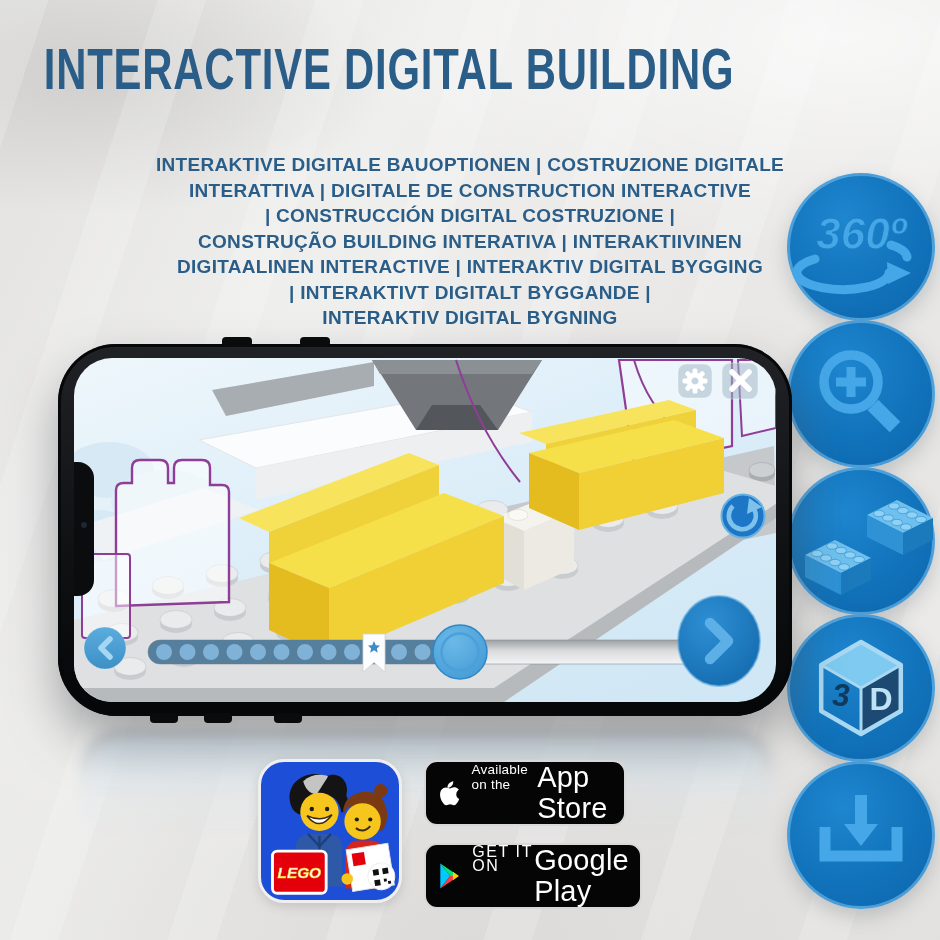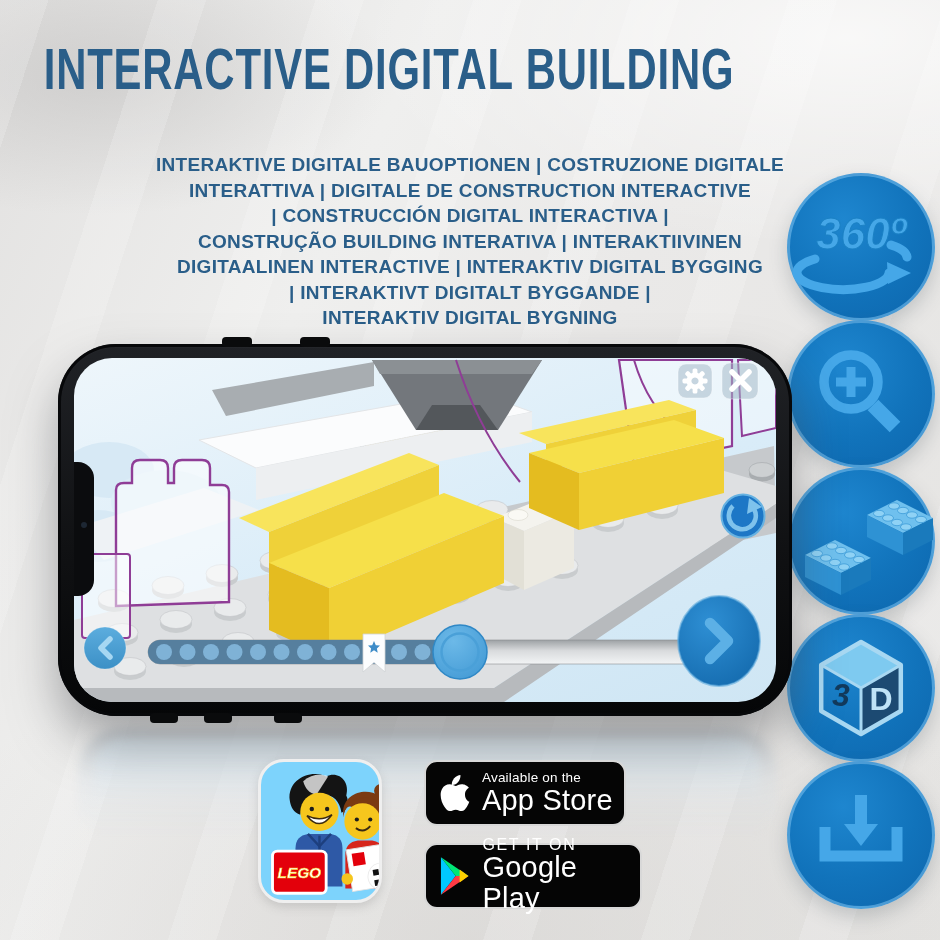--- a/index.html
+++ b/index.html
@@ -33,45 +33,45 @@
        background:linear-gradient(180deg,#202226 0%,#101113 55%,#050607 100%);
        box-shadow:inset 0 0 0 3px #07080a, inset 0 2px 3px rgba(255,255,255,.14), 0 26px 48px rgba(85,88,92,.5);}
   .pbtn{position:absolute;background:#0a0b0c;border-radius:4px;}
   .screen{position:absolute;left:16px;top:14px;width:702px;height:344px;border-radius:38px;overflow:hidden;
        background:linear-gradient(160deg,#eef6fb 0%,#d9ecf8 55%,#cfe6f4 100%);}
   .screen svg{display:block;}
   .notch{position:absolute;left:0;top:104px;width:20px;height:134px;background:#0b0c0e;
        border-radius:0 16px 16px 0;}
   .cam-dot{position:absolute;left:7px;top:60px;width:6px;height:6px;border-radius:50%;background:#1d2733;}
   
-  .lego-app{position:absolute;left:258px;top:759px;width:124px;height:144px;border-radius:26px;
-       background:#7dd3fc;border:3px solid #efefef;box-sizing:border-box;overflow:hidden;
+  .lego-app{position:absolute;left:258px;top:759px;width:144px;height:144px;border-radius:26px;
+       background:#1d4ed8;border:3px solid #efefef;box-sizing:border-box;overflow:hidden;
        box-shadow:0 4px 10px rgba(120,120,120,.25);}
   .badge{position:absolute;left:424px;height:66px;background:#050505;border:2px solid #d8d8d8;
        border-radius:13px;box-sizing:border-box;display:flex;align-items:center;
        padding-left:13px;gap:12px;color:#ffffff;}
-  .badge .tcol{display:flex;flex-direction:column;justify-content:center;}
+  .badge .tcol{display:flex;flex-direction:row;justify-content:center;}
   .badge-apple{top:760px;width:202px;}
   .badge-play{top:843px;width:218px;}
   .tag-sm{font-size:13.5px;line-height:15px;letter-spacing:.2px;}
   .tag-caps{font-size:16px;line-height:14px;letter-spacing:1.6px;}
   .store-lg{font-size:29px;line-height:31px;font-weight:400;letter-spacing:.2px;}
 </style>
 </head>
 <body>
 
 <div class="marble"></div>
 
 <div class="title-wrap">
   <div class="title">INTERACTIVE DIGITAL BUILDING</div>
 </div>
 <div class="subtitle">
   <div>INTERAKTIVE DIGITALE BAUOPTIONEN | COSTRUZIONE DIGITALE</div>
   <div>INTERATTIVA | DIGITALE DE CONSTRUCTION INTERACTIVE</div>
-  <div>| CONSTRUCCIÓN DIGITAL INTERACTIVA |</div>
+  <div>| CONSTRUCCIÓN DIGITAL COSTRUZIONE |</div>
   <div>CONSTRUÇÃO BUILDING INTERATIVA | INTERAKTIIVINEN</div>
   <div>DIGITAALINEN INTERACTIVE | INTERAKTIV DIGITAL BYGGING</div>
   <div>| INTERAKTIVT DIGITALT BYGGANDE |</div>
   <div>INTERAKTIV DIGITAL BYGNING</div>
 </div>
 
 <div class="rail-circle" style="top:173px">
   <svg viewBox="-74 -74 148 148" width="148" height="148">
     <path d="M-46,12 A46,17 0 1 0 28,26" fill="none" stroke="#45a7e8" stroke-width="9" stroke-linecap="round"></path>
     <polygon points="26,15 50,26 27,37" fill="#45a7e8"></polygon>

